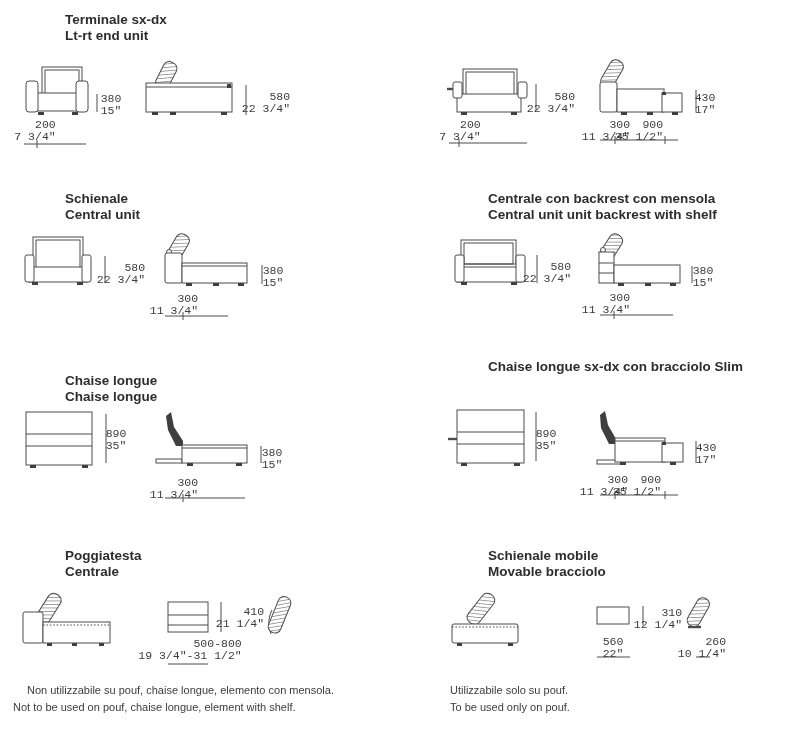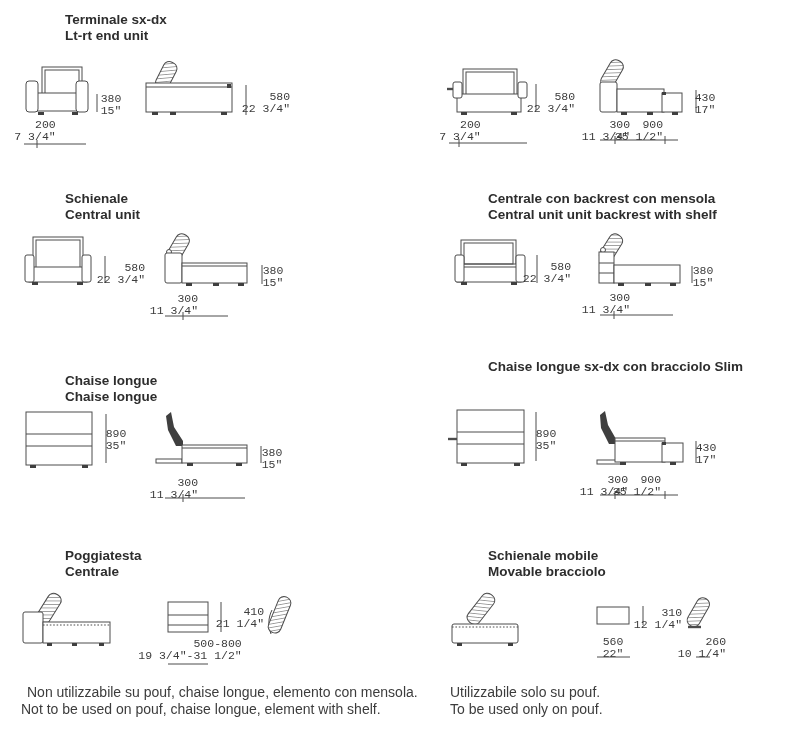--- a/index.html
+++ b/index.html
@@ -3,21 +3,21 @@
 <meta charset="utf-8">
 <style>
   html,body{margin:0;padding:0;background:#ffffff;}
   .page{position:relative;width:807px;height:734px;background:#ffffff;overflow:hidden;
         font-family:"Liberation Sans","DejaVu Sans",sans-serif;color:#3c3c3c;}
   .cell{position:absolute;}
   .cell svg{position:absolute;left:0;top:0;}
   .title{position:absolute;font-weight:bold;font-size:13.5px;line-height:16px;color:#2d2d2d;white-space:nowrap;margin-left:38px;}
   .dim{position:absolute;font-size:11.5px;line-height:12px;text-align:right;
        transform:translateX(-50%);white-space:nowrap;color:#3c3c3c;font-family:Liberation Mono, monospace;}
-  .note{position:absolute;font-size:14px;color:#3c3c3c;white-space:nowrap;text-align:right;}
+  .note{position:absolute;font-size:11px;color:#3c3c3c;white-space:nowrap;text-align:right;}
   
   .d *{stroke:#4c4c4c;stroke-width:1;fill:none;}
   .d .fw{fill:#ffffff;}
   .d .fh{fill:url(#hatch);}
   .d .fd{fill:#3f3f3f;stroke:none;}
   .d .thick{stroke-width:2.4;}
   .d .dash{stroke-dasharray:1.6 1.8;}
 </style>
 </head>
 <body>
@@ -389,17 +389,17 @@
       <div>560</div>
       <div>22"</div>
     </div>
     <div class="dim" style="left:298px;top:98px">
       <div>260</div>
       <div>10 1/4"</div>
     </div>
   </div>
 
   <div class="note" style="left:27px;top:684px">Non utilizzabile su pouf, chaise longue, elemento con mensola.</div>
-  <div class="note" style="left:21px;top:701px">Not to be used on pouf, chaise longue, element with shelf.</div>
+  <div class="note" style="left:13px;top:701px">Not to be used on pouf, chaise longue, element with shelf.</div>
   <div class="note" style="left:450px;top:684px">Utilizzabile solo su pouf.</div>
   <div class="note" style="left:450px;top:701px">To be used only on pouf.</div>
 
 </div>
 
 </body></html>

